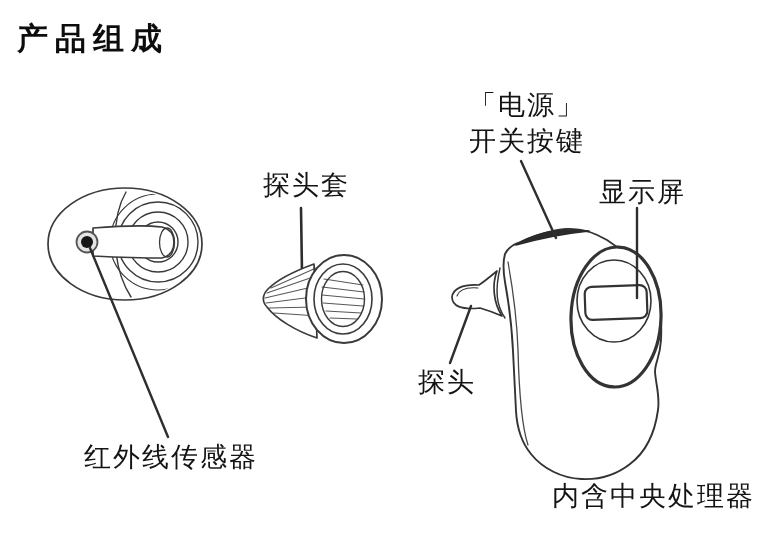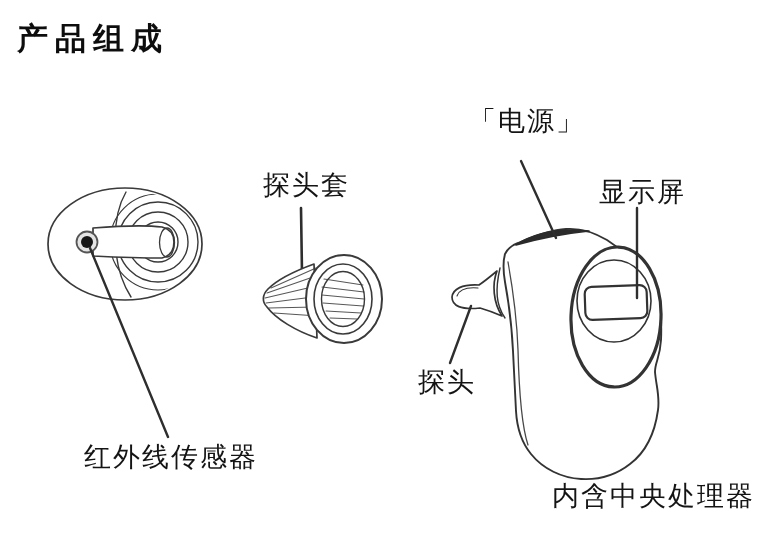--- a/index.html
+++ b/index.html
@@ -27,21 +27,21 @@
     line-height: 1.32;
   }
   #page-title {
     position: absolute;
     left: 17px; top: 18px;
     font-size: 31px;
     font-weight: 800;
     letter-spacing: 7px;
     color: #0d0d0d;
   }
-  #label-power { left: 462px; top: 104px; width: 130px; text-align: center; }
+  #label-power { left: 462px; top: 88px; width: 130px; text-align: center; }
   #label-probe-cover { left: 263px; top: 168px; }
   #label-display { left: 599px; top: 175px; }
   #label-probe { left: 418px; top: 365px; }
   #label-ir-sensor { left: 84px; top: 440px; }
   #label-cpu { left: 504px; top: 479px; margin-left: 48px; }
 </style>
 </head>
 <body>
 
 <div id="stage">
@@ -127,20 +127,21 @@
       <line x1="521" y1="161" x2="556" y2="238" stroke="#2e2e2e" stroke-width="2.4"></line>
       <line x1="637" y1="208" x2="637" y2="298" stroke="#2e2e2e" stroke-width="2.4"></line>
       <line x1="450" y1="363" x2="471" y2="306" stroke="#2e2e2e" stroke-width="2.4"></line>
     </g>
   </svg>
 
   <div id="page-title">产品组成</div>
 
   <div id="label-power" class="lbl">
     <span>「电源」</span><br>
+    <span>开关按键</span>
   </div>
 
   <div id="label-display" class="lbl">显示屏</div>
 
   <div id="label-probe-cover" class="lbl">探头套</div>
 
   <div id="label-probe" class="lbl">探头</div>
 
   <div id="label-ir-sensor" class="lbl">红外线传感器</div>
 

